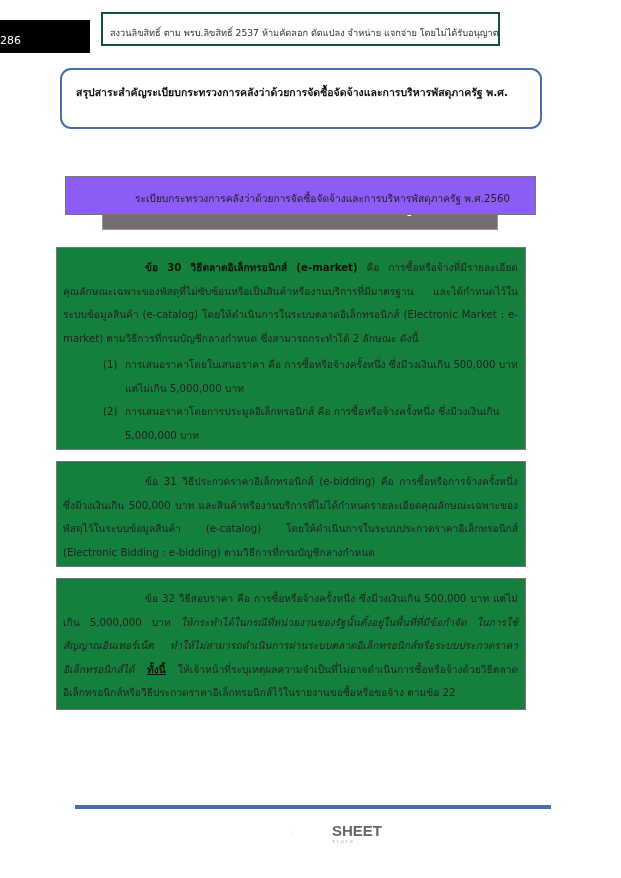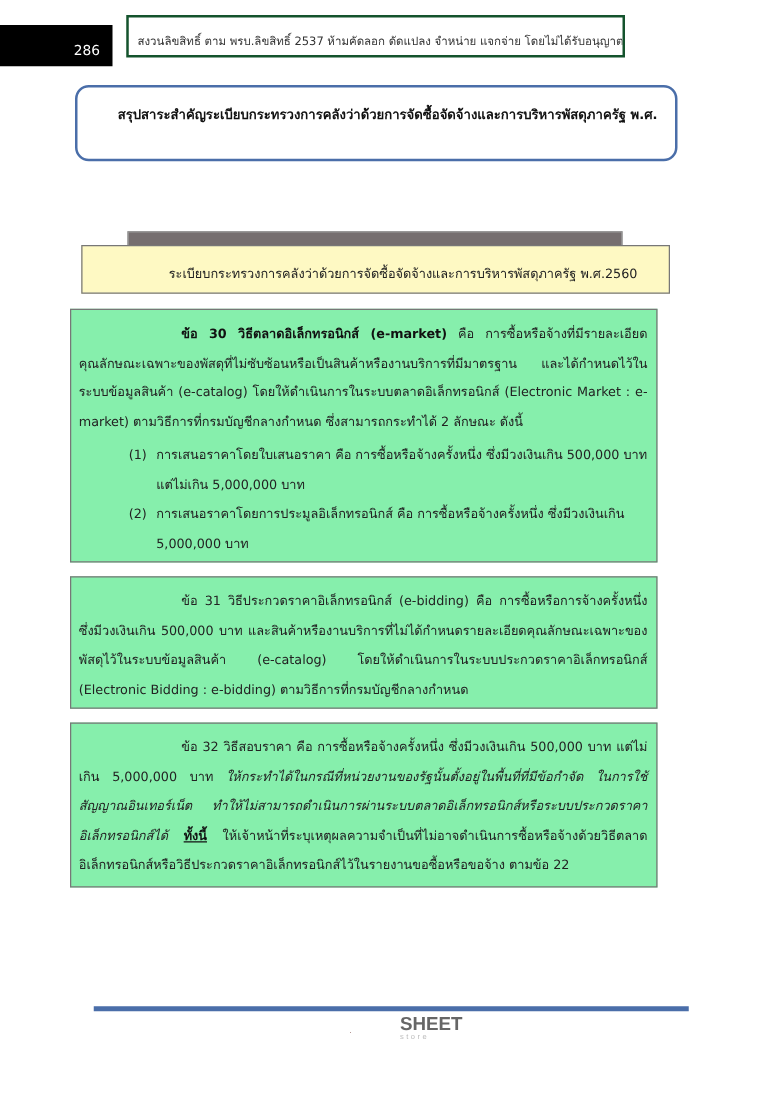--- a/index.html
+++ b/index.html
@@ -3,51 +3,51 @@
 <meta charset="utf-8">
 <style>
   html, body { margin:0; padding:0; }
   body {
     width:621px; height:878px; background:#ffffff; position:relative; overflow:hidden;
     font-family:"DejaVu Sans", "Liberation Sans", sans-serif; color:#222;
   }
   .abs { position:absolute; box-sizing:border-box; }
   .page-num {
     left:0; top:20px; width:90px; height:33px; background:#000; color:#fff;
-    font-size:11px; text-align:right; padding:14px 10px 0 0;
+    font-size:11px; text-align:left; padding:14px 10px 0 0;
   }
   .header-box {
     left:101px; top:12px; width:399px; height:34px; border:2px solid #14532d; background:#fff;
     font-size:9.2px; color:#333; padding:11px 0 0 7px; white-space:nowrap; overflow:hidden;
   }
   .title-box {
     left:60px; top:68px; width:482px; height:61px; border:2.5px solid #4a6ea9; border-radius:11px;
-    background:#fff; text-align:right; font-weight:bold; font-size:10.5px; color:#111;
+    background:#fff; text-align:left; font-weight:bold; font-size:10.5px; color:#111;
     padding:11px 14px 0 14px; line-height:23px;
   }
   .dark-box {
     left:102px; top:137px; width:396px; height:45px; background:#756e6f; border:1px solid #999;
     color:#fff; font-size:12.5px; font-weight:bold; padding:13px 0 0 90px; white-space:nowrap;margin-top:48px;
   }
   .sub-box {
-    left:65px; top:196px; width:471px; height:39px; background:#fef9c3; border:1px solid #777;
+    left:65px; top:176px; width:471px; height:39px; background:#8b5cf6; border:1px solid #777;
     font-size:10.2px; color:#222; padding:13px 0 0 69px; white-space:nowrap;
   }
   .sec {
-    left:56px; width:470px; background:#86efac; border:1px solid #777;
+    left:56px; width:470px; background:#15803d; border:1px solid #777;
     font-size:10.2px; line-height:23.5px; color:#222; padding:8px 7px 0 6px;
   }
   .sec p { margin:0; text-align:justify; }
   .sec .indent { text-indent:82px; }
   .sec b { color:#111; }
   .list-item { display:flex; margin-left:40px; }
   .list-item .num { width:22px; flex:none; }
   .list-item .txt { flex:1; }
   .blue-line { left:75px; top:805px; width:476px; height:4px; background:#4a6ea9; }
-  .logo { left:280px; top:813px; width:90px; height:32px; display:flex; align-items:flex-start;gap:16px; }
+  .logo { left:292px; top:813px; width:90px; height:32px; display:flex; align-items:flex-end;gap:16px; }
   .logo .s-mark { width:24px; height:26px; }
   .logo .sep { width:1px; height:22px; background:#aaa; margin:0 4px 0 3px; }
   .logo .brand { font-family:"Liberation Sans", sans-serif; font-weight:bold; font-size:15px; color:#666; line-height:14px; }
   .logo .store { font-family:"Liberation Sans", sans-serif; font-size:6px; color:#bbb; letter-spacing:2px; line-height:7px; }
   i { font-style:italic; }
   u b, b u { text-decoration:underline; }
 </style>
 </head>
 <body>
 

